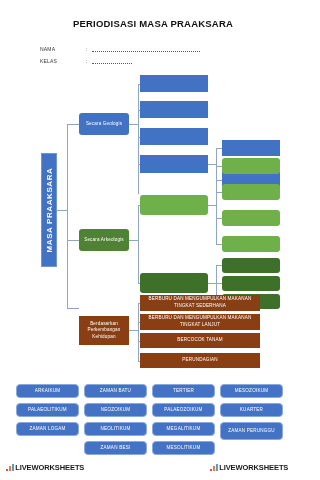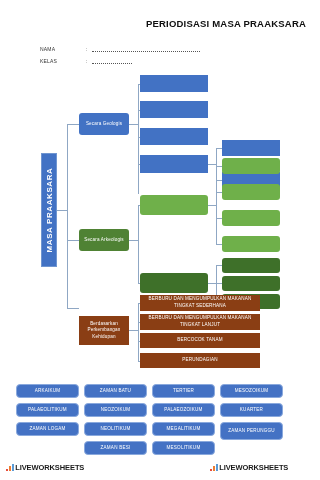--- a/index.html
+++ b/index.html
@@ -9,21 +9,21 @@
     background:#ffffff;
     position:relative;
     overflow:hidden;
     color:#111;
   }
   .page { position:absolute; inset:0; }
 
   
   .title {
     position:absolute; left:0; top:18px; width:306px;
-    text-align:right;
+    text-align:center;
     font-size:9.5px; font-weight:bold; letter-spacing:.2px;
     color:#111;
   }
   .field { position:absolute; font-size:5px; letter-spacing:.2px; color:#333; }
   .field .lbl { position:absolute; left:0; top:0; }
   .field .colon { position:absolute; left:46px; top:0; }
   .field .rule {
     position:absolute; left:52px; top:4.5px; height:0;
     border-top:1px dotted #555;
   }

